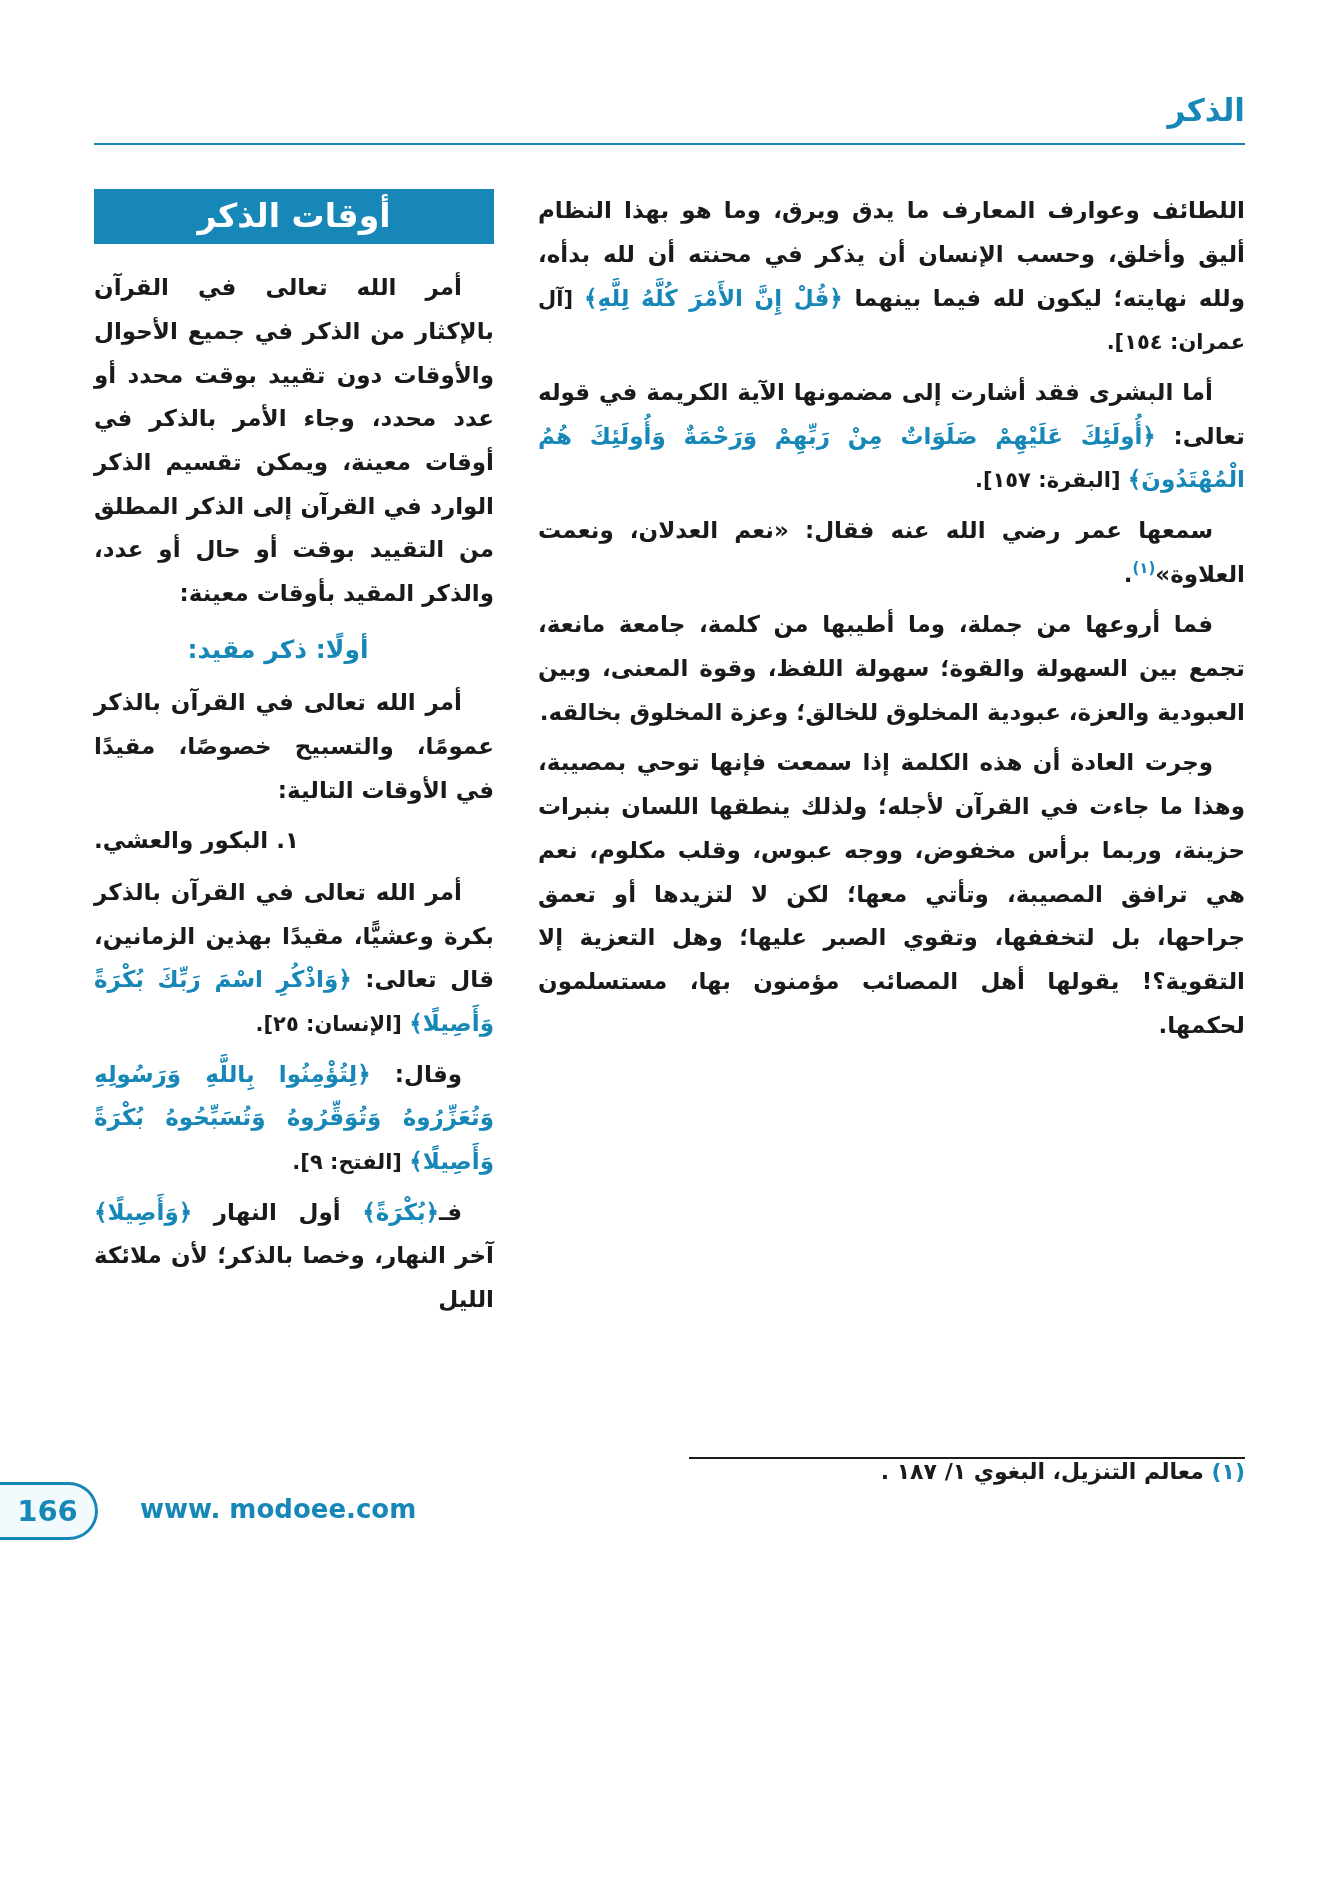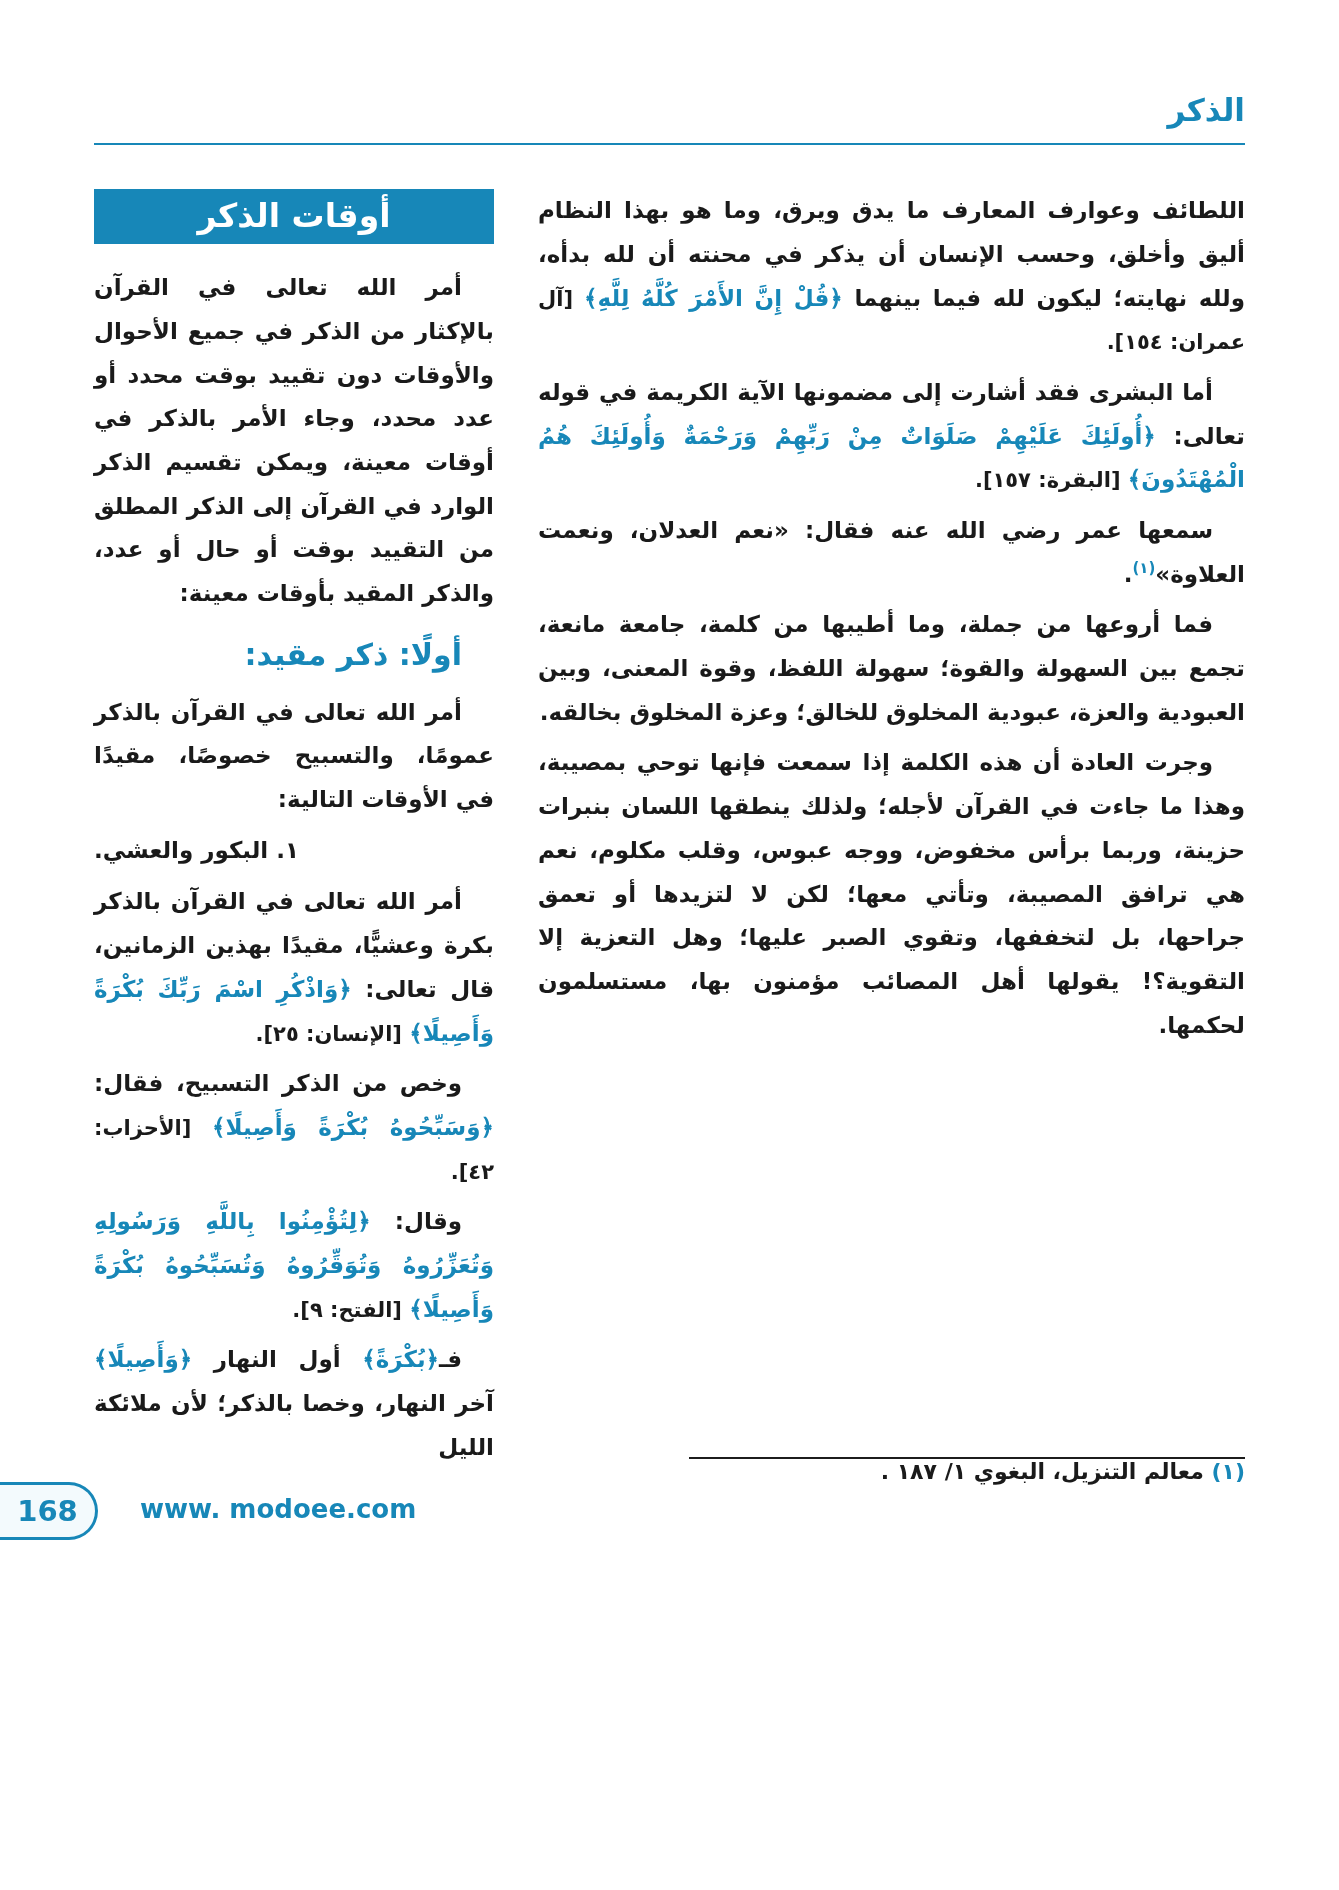--- a/index.html
+++ b/index.html
@@ -53,22 +53,22 @@
     margin:0 0 7px 0;
     font-size:23px;
     font-weight:bold;
     line-height:1.9;
     text-align:justify;
     text-indent:32px;
   }
   .para.no-indent{text-indent:0;}
   .para.subheading{
     color:var(--accent);
-    font-size:30px;
-    text-align:right;
+    font-size:25px;
+    text-align:center;
     margin:10px 0 8px 0;
   }
   .para.list-item{
     text-indent:42px;
     text-align:left;
     margin:4px 0 8px 0;
   }
   .seg-quran{
     color:var(--accent);
   }
@@ -148,30 +148,29 @@
       <div class="col-left">
         <div class="section-box">
           <span>أوقات الذكر</span>
         </div>
         <div>
             <p class="para"><span class="seg-normal">أمر الله تعالى في القرآن بالإكثار من الذكر في جميع الأحوال والأوقات دون تقييد بوقت محدد أو عدد محدد، وجاء الأمر بالذكر في أوقات معينة، ويمكن تقسيم الذكر الوارد في القرآن إلى الذكر المطلق من التقييد بوقت أو حال أو عدد، والذكر المقيد بأوقات معينة:</span></p>
             <p class="para subheading"><span class="seg-normal">أولًا: ذكر مقيد:</span></p>
             <p class="para"><span class="seg-normal">أمر الله تعالى في القرآن بالذكر عمومًا، والتسبيح خصوصًا، مقيدًا في الأوقات التالية:</span></p>
             <p class="para list-item"><span class="seg-normal">١. البكور والعشي.</span></p>
             <p class="para"><span class="seg-normal">أمر الله تعالى في القرآن بالذكر بكرة وعشيًّا، مقيدًا بهذين الزمانين، قال تعالى: </span><span class="seg-quran">﴿وَاذْكُرِ اسْمَ رَبِّكَ بُكْرَةً وَأَصِيلًا﴾</span><span class="seg-ref"> [الإنسان: ٢٥].</span></p>
-            <p class="para"><span class="seg-normal">وخص من الذكر التسبيح، فقال: </span><span class="seg-quran">﴿وَسَبِّحُوهُ بُكْرَةً وَأَصِيلًا﴾</span><span class="seg-ref"> [الأحزاب: ٤٢].</span></p>
             <p class="para"><span class="seg-normal">وقال: </span><span class="seg-quran">﴿لِتُؤْمِنُوا بِاللَّهِ وَرَسُولِهِ وَتُعَزِّرُوهُ وَتُوَقِّرُوهُ وَتُسَبِّحُوهُ بُكْرَةً وَأَصِيلًا﴾</span><span class="seg-ref"> [الفتح: ٩].</span></p>
             <p class="para"><span class="seg-normal">فـ</span><span class="seg-quran">﴿بُكْرَةً﴾</span><span class="seg-normal"> أول النهار </span><span class="seg-quran">﴿وَأَصِيلًا﴾</span><span class="seg-normal"> آخر النهار، وخصا بالذكر؛ لأن ملائكة الليل</span></p>
           </div>
       </div>
     </div>
 
     <div class="footnote">
       <span class="marker">(١)</span><span> معالم التنزيل، البغوي ١/ ١٨٧ .</span>
     </div>
 
   </div>
 
   <div class="page-number-tab">
-    <span>168</span>
+    <span>166</span>
   </div>
   <div class="website">www. modoee.com</div>
 </div>
 
 </body></html>

